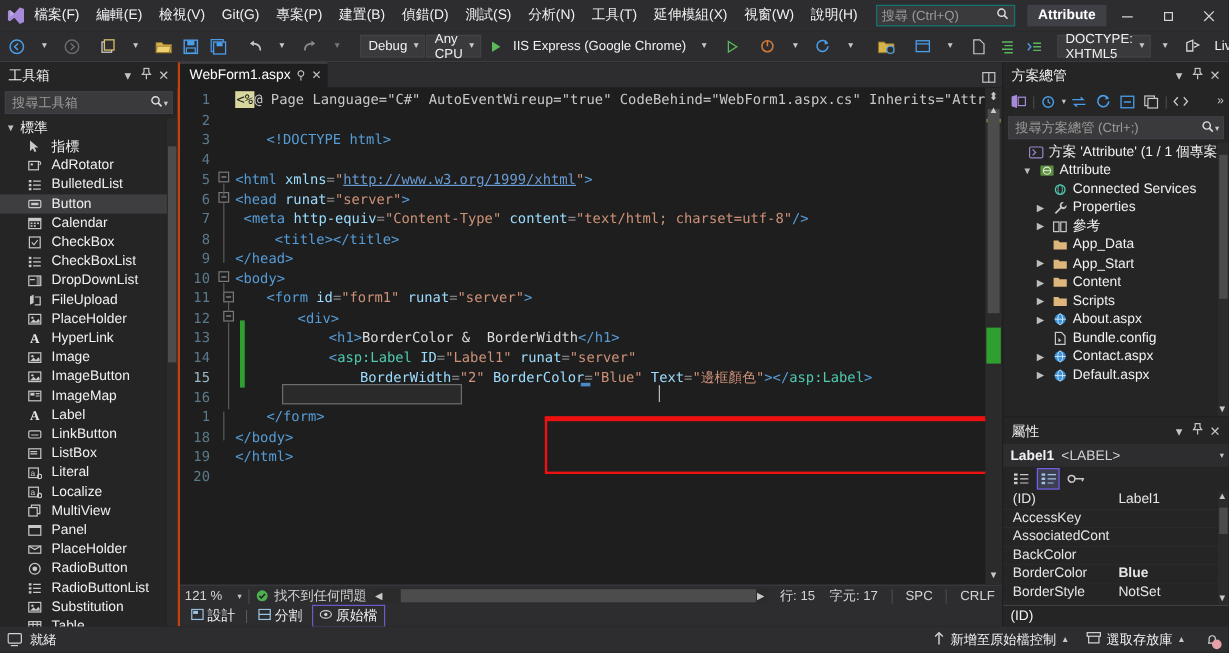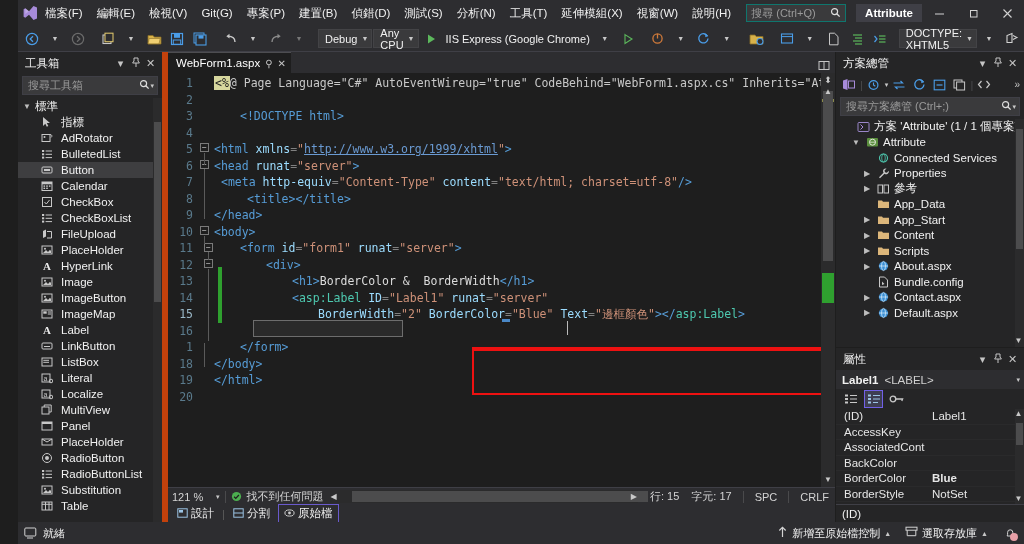--- a/index.html
+++ b/index.html
@@ -4,21 +4,21 @@
 <style>
   * { box-sizing: border-box; margin: 0; padding: 0; }
   html, body {
     width: 1024px; height: 544px;
     background: #1e1e1e;
     font-family: "Liberation Sans", sans-serif;
     font-size: 11px;
     color: #f1f1f1;
     overflow: hidden;
   }
-  .app { position: relative; width: 1024px; height: 544px; display: flex; flex-direction: column; padding-left: 18px; }
+  .app { position: relative; width: 1024px; height: 544px; display: flex; flex-direction: column; }
 
   
   .menubar {
     height: 26px; background: #2d2d30; display: flex; align-items: center;
     flex: 0 0 26px; padding-left: 4px;
   }
   .vs-logo { width: 26px; height: 26px; display: flex; align-items: center; justify-content: center; }
   .menu-item {
     padding: 3px 7px; font-size: 11.5px; color: #f1f1f1; white-space: nowrap; cursor: default;
     line-height: 16px;
@@ -51,21 +51,21 @@
   .tb-text { font-size: 11px; color: #f1f1f1; padding: 0 3px; white-space: nowrap; }
   .grip { width: 5px; height: 16px; opacity: .5;
     background-image: radial-gradient(#777 0.7px, transparent 0.8px);
     background-size: 3px 3px; }
 
   
   .bodyrow { flex: 1; display: flex; min-height: 0; }
 
   
   .toolbox { width: 150px; background: #252526; display: flex; flex-direction: column;
-             border-right: 6px solid #c2410c; }
+             border-right: 2px solid #c2410c; }
   .pane-head {
     height: 22px; display: flex; align-items: center; padding: 0 4px 0 7px;
     background: #252526; font-size: 11.5px; color: #f1f1f1;
   }
   .pane-head .ttl { flex: 1; }
   .pane-icon { width: 15px; text-align: center; color: #c5c5c5; font-size: 11px; }
   .tb-search {
     margin: 2px 4px 3px 4px; height: 19px; background: #3a3a3c; border: 1px solid #3f3f46;
     display: flex; align-items: center; padding: 0 3px 0 5px; color: #9a9a9a; font-size: 11px;
   }
@@ -504,20 +504,30 @@
                     <rect x="1" y="8.6" width="2.2" height="2"></rect>
                   </g>
                   <g stroke="#c8c8c8" stroke-width="1" fill="none">
                     <line x1="4.6" y1="3" x2="11" y2="3"></line>
                     <line x1="4.6" y1="6.3" x2="11" y2="6.3"></line>
                     <line x1="4.6" y1="9.6" x2="11" y2="9.6"></line>
                   </g>
                 </svg>
               </span>
               <span>CheckBoxList</span>
+            </div>
+            <div class="tbx-item">
+              <span class="ic">
+                <svg width="12" height="12" viewBox="0 0 12 12">
+                  <rect x="1" y="2" width="10" height="8" stroke="#c8c8c8" stroke-width="1" fill="none"></rect>
+                  <rect x="7.5" y="2" width="3.5" height="8" fill="#c8c8c8" opacity=".5"></rect>
+                  <line x1="2" y1="5" x2="6" y2="5" stroke="#c8c8c8" stroke-width="1" fill="none"></line>
+                </svg>
+              </span>
+              <span>DropDownList</span>
             </div>
             <div class="tbx-item">
               <span class="ic">
                 <svg width="12" height="12" viewBox="0 0 12 12">
                   <path d="M2 10V3l3-1.5v7z" fill="#c8c8c8"></path>
                   <path d="M6 3.5h4.5V10H6" stroke="#c8c8c8" stroke-width="1" fill="none"></path>
                 </svg>
               </span>
               <span>FileUpload</span>
             </div>

